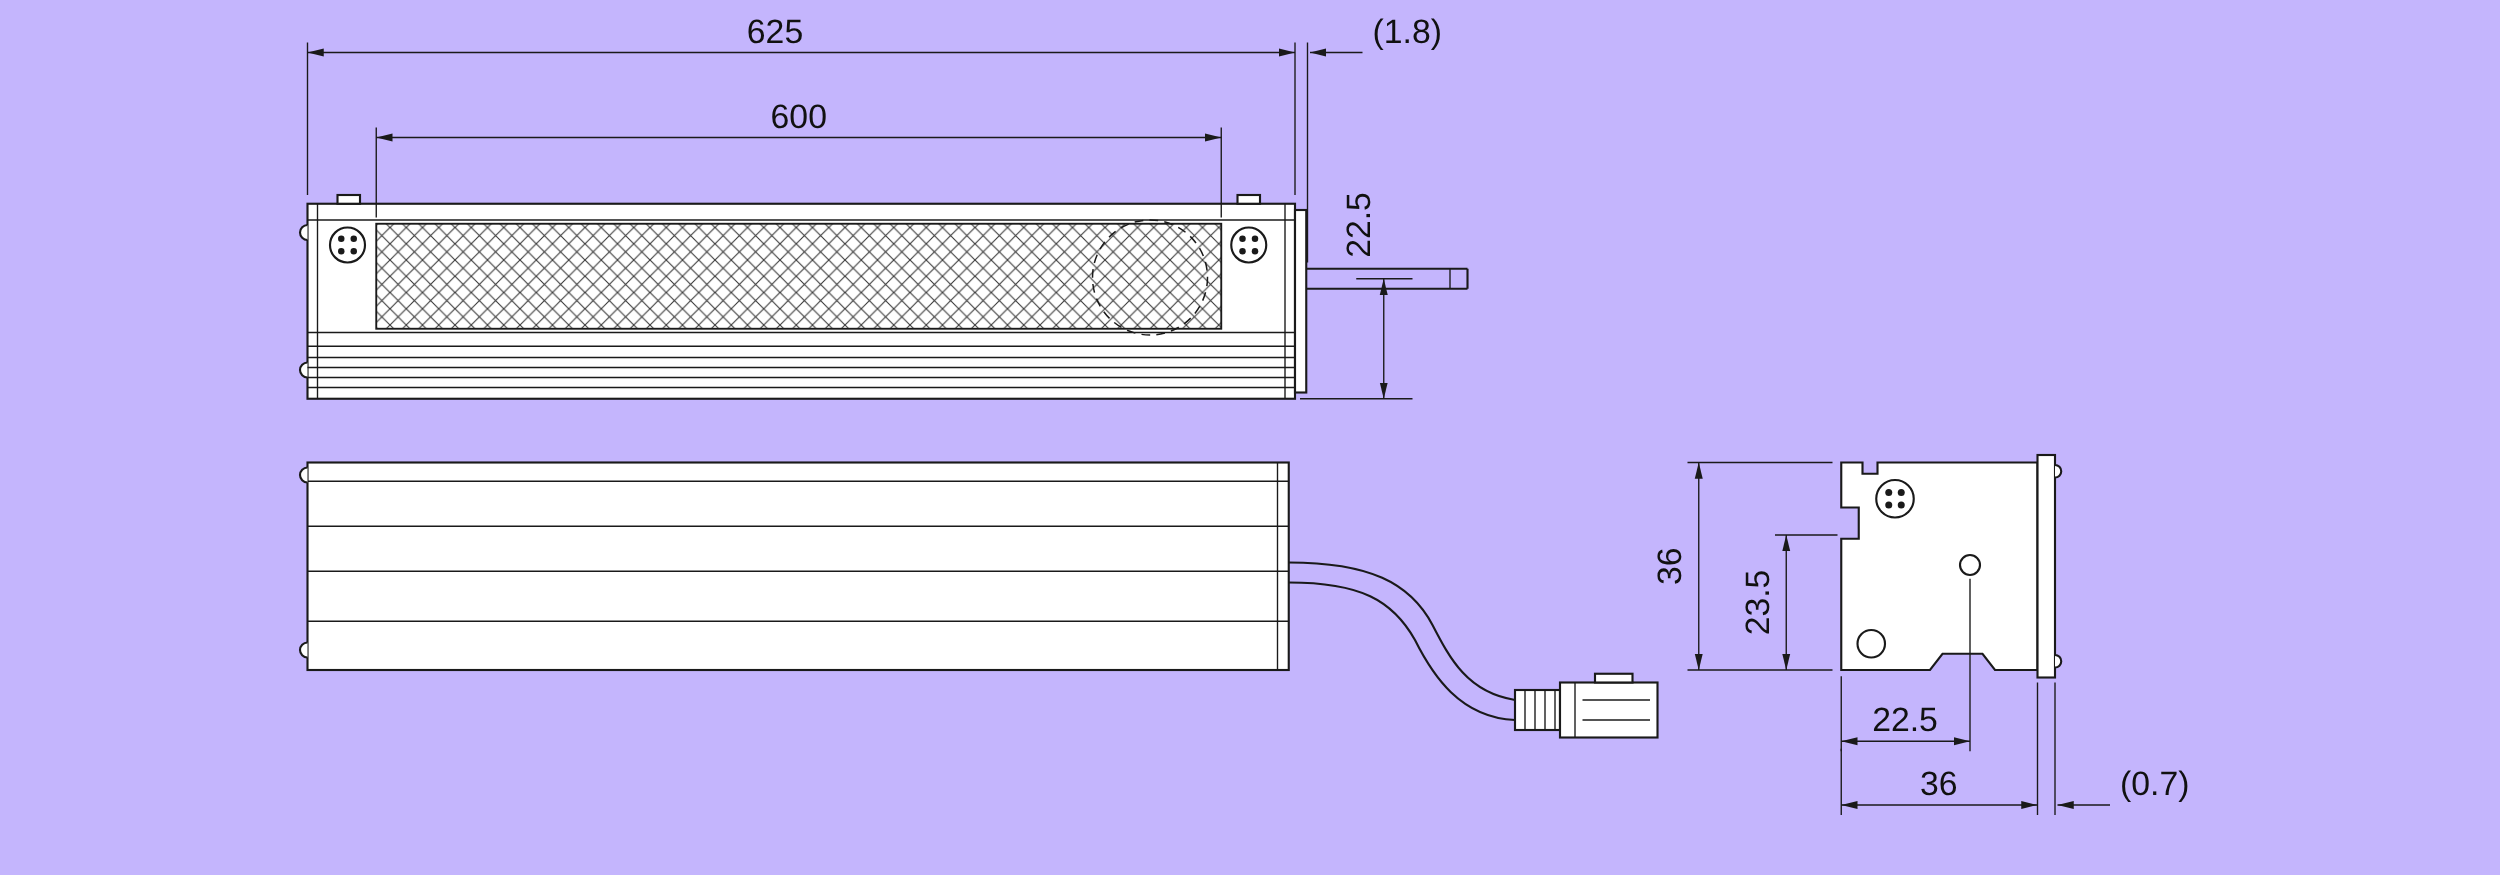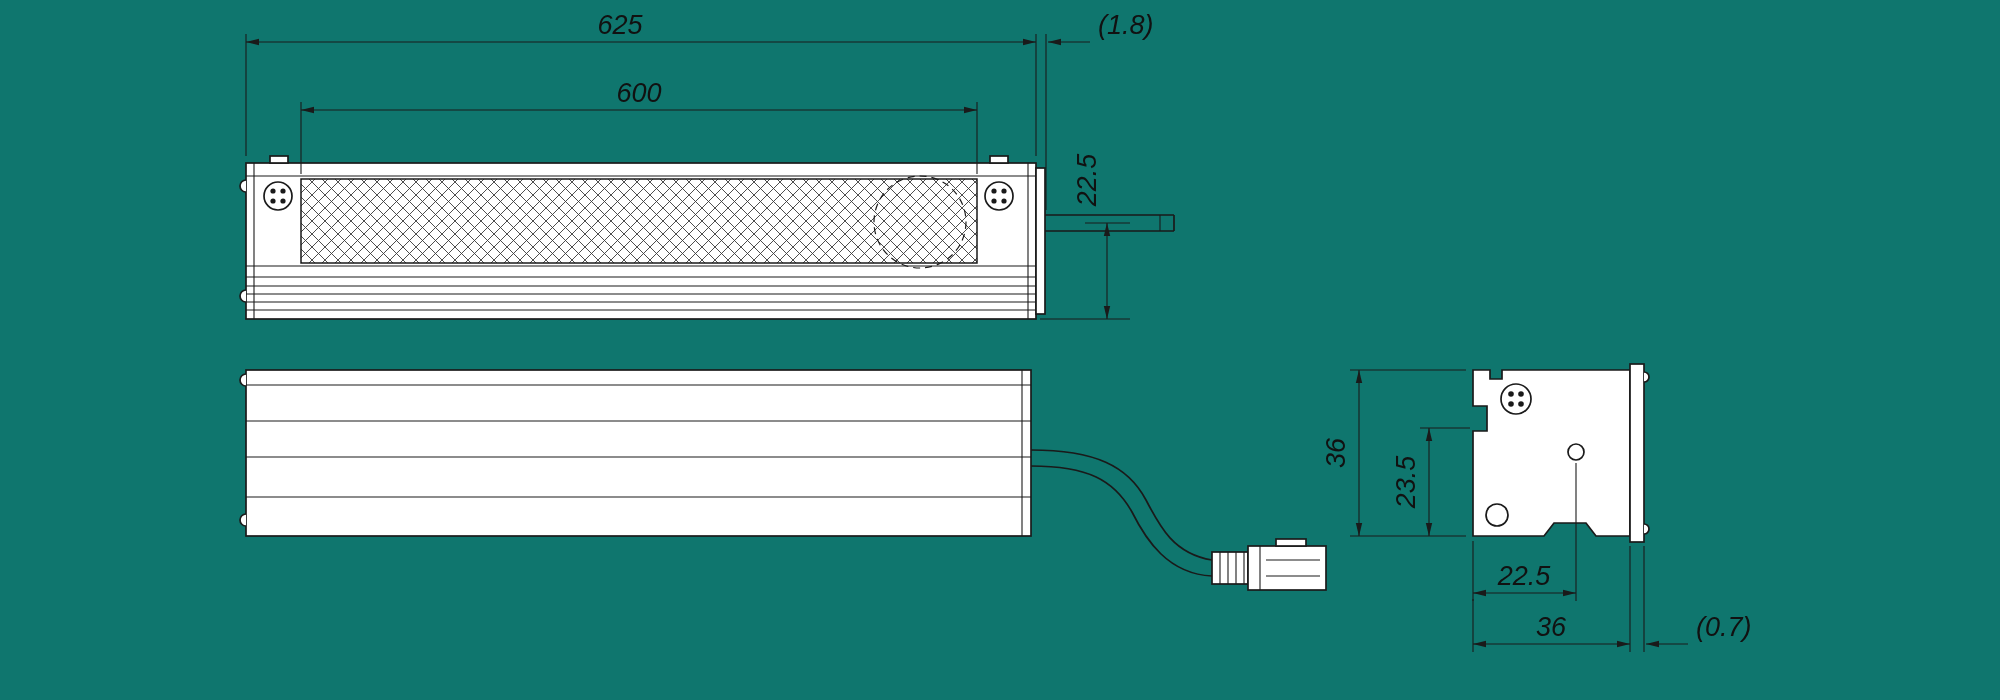--- a/index.html
+++ b/index.html
@@ -4,23 +4,22 @@
 <style>
   html, body {
     margin: 0;
     padding: 0;
     background: #ffffff;
   }
   .canvas {
     position: relative;
     width: 2000px;
     height: 700px;
-    background: #0f766e;
+    background: #c4b5fd;
     overflow: hidden;
-    font-style: italic;
   }
   svg {
     position: absolute;
     left: 0;
     top: 0;
     display: block;
   }
   .ol   { stroke: #1a1a1a; stroke-width: 1.7; fill: none; stroke-linejoin: miter; }
   .olw  { stroke: #1a1a1a; stroke-width: 1.7; fill: #ffffff; }
   .thin { stroke: #1a1a1a; stroke-width: 1.1; fill: none; }

